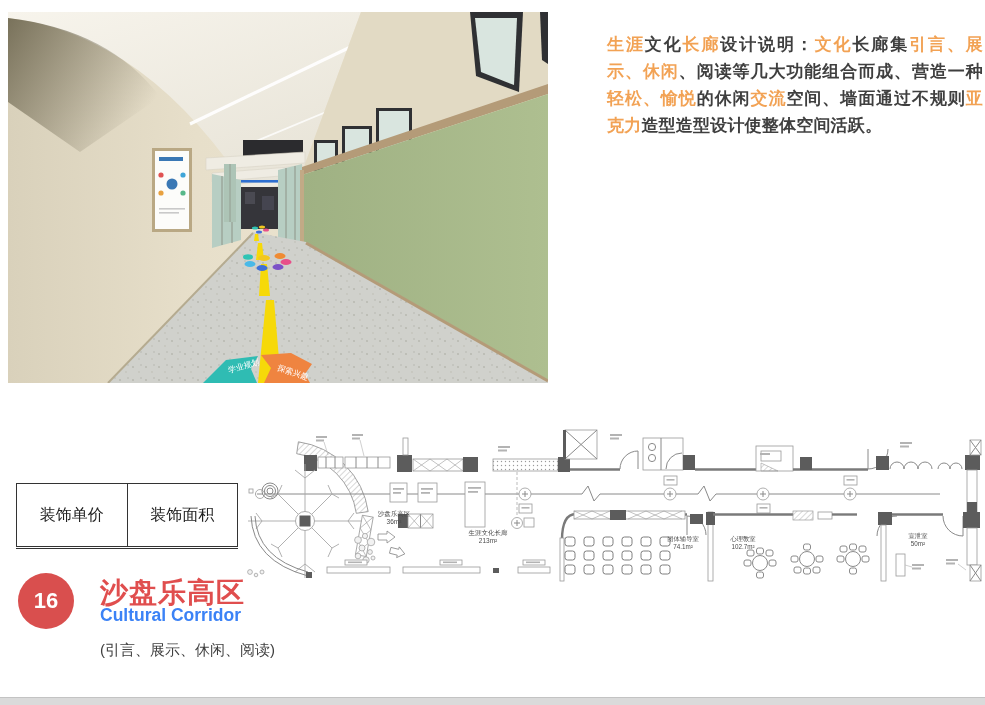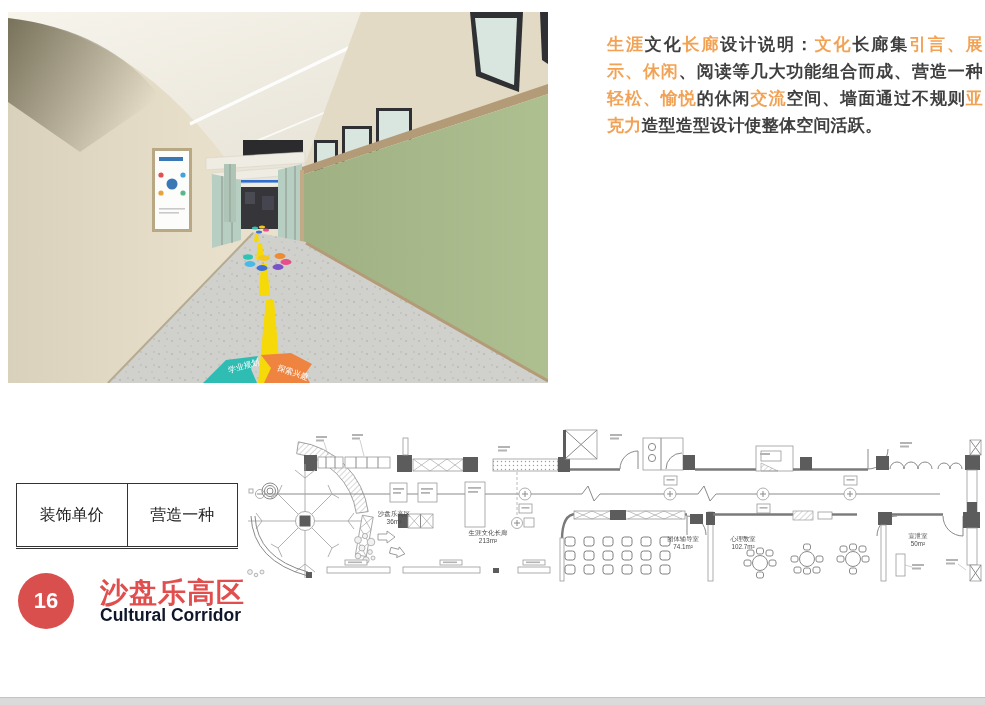--- a/index.html
+++ b/index.html
@@ -23,21 +23,21 @@
   .price-table th,.price-table td{border:1px solid #333;text-align:center;vertical-align:middle;
         font-weight:normal;padding:0;height:32px;margin-top:17px;}
   .price-table th{border-bottom:3px double #333;}
 
   
   .num-badge{position:absolute;left:18px;top:573px;width:56px;height:56px;border-radius:50%;
         background:#d94f4e;color:#fff;font-size:22px;font-weight:600;
         display:flex;align-items:center;justify-content:center;text-align:right;}
   .sec-title{position:absolute;left:100px;top:574px;color:#e04e4e;font-size:28px;
         font-weight:600;letter-spacing:1px;}
-  .sec-sub{position:absolute;left:100px;top:605px;color:#0f172a;font-size:17.5px;font-weight:600;}
+  .sec-sub{position:absolute;left:100px;top:605px;color:#3b82f6;font-size:17.5px;font-weight:600;}
   .sec-feat{position:absolute;left:100px;top:641px;color:#3f3f3f;font-size:15px;}
 
   
   .plan{position:absolute;left:240px;top:428px;width:745px;height:178px;}
   .plan svg{display:block;}
   .plan text{font-family:"Liberation Sans","DejaVu Sans",sans-serif;fill:#4a4a4a;}
 
   
   .bottom-bar{position:absolute;left:0;bottom:0;width:985px;height:7px;
         background:#dadada;border-top:1px solid #c3c3c3;}
@@ -184,30 +184,31 @@
   </g>
 </svg>
 </div>
 
 <div class="desc"><span class="hl">生涯</span><span>文化</span><span class="hl">长廊</span><span>设计说明：</span><span class="hl">文化</span><span>长廊集</span><span class="hl">引言、展示、休闲</span><span>、阅读等几大功能组合而成、营造一种</span><span class="hl">轻松、愉悦</span><span>的休闲</span><span class="hl">交流</span><span>空间、墙面通过不规则</span><span class="hl">亚克力</span><span>造型造型设计使整体空间活跃。</span></div>
 
 <table class="price-table">
   <tbody>
         <tr>
     <th>装饰单价</th>
-    <th>营造一种</th>
+    <th>装饰面积</th>
   </tr>
 </tbody>
     </table>
 
 <div class="num-badge" style="background: rgb(217, 79, 78);">
   <span>16</span>
 </div>
 <div class="sec-title">沙盘乐高区</div>
 <div class="sec-sub">Cultural Corridor</div>
+<div class="sec-feat">(引言、展示、休闲、阅读)</div>
 
 <div class="plan">
 <svg width="745" height="178" viewBox="0 0 745 178">
   <defs>
     <pattern id="hatch" width="4" height="4" patternUnits="userSpaceOnUse" patternTransform="rotate(45)">
       <line x1="0" y1="0" x2="0" y2="4" stroke="#9a9a9a" stroke-width="0.8"></line>
     </pattern>
     <pattern id="pdots" width="4" height="4" patternUnits="userSpaceOnUse">
       <circle cx="1.5" cy="1.5" r="0.7" fill="#9a9a9a"></circle>
     </pattern>

